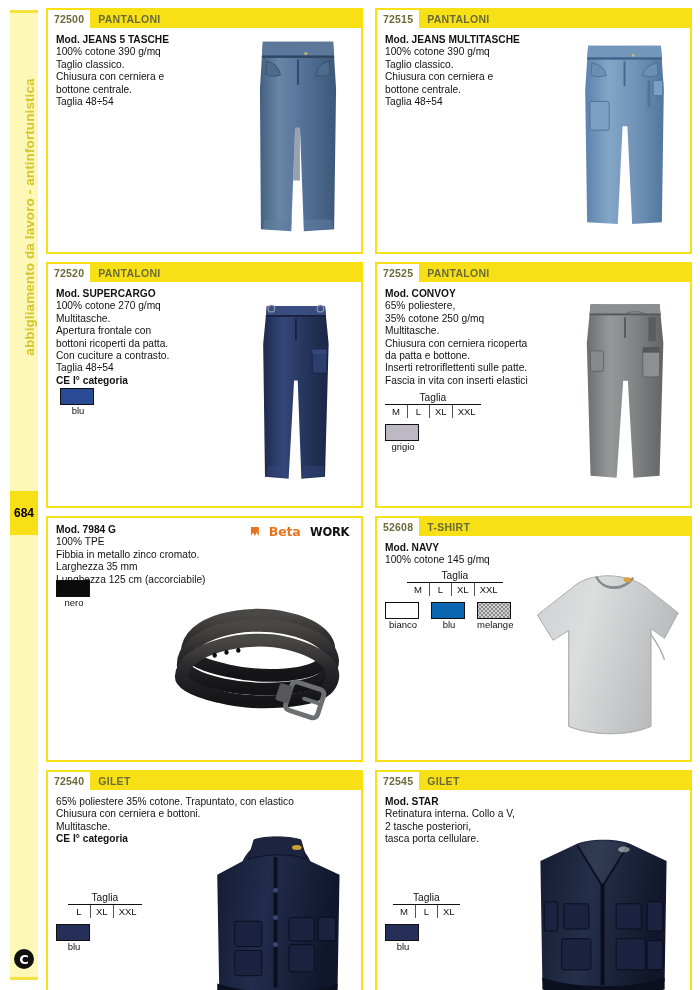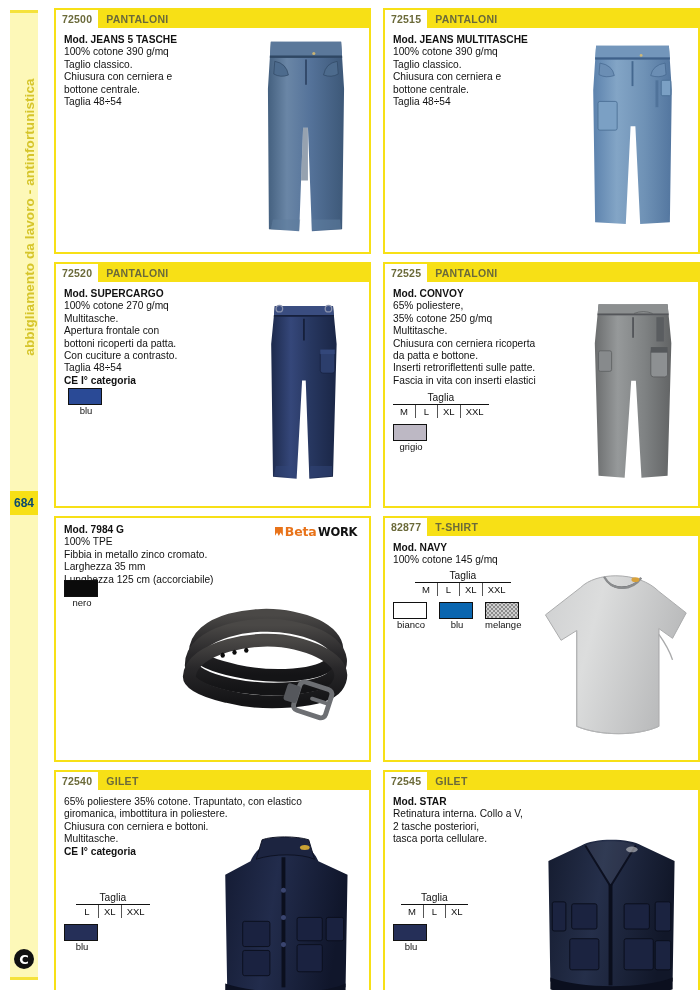--- a/index.html
+++ b/index.html
@@ -44,23 +44,23 @@
     font-weight: bold;
     color: #d6c52b;
     letter-spacing: 0.1px;
     white-space: nowrap;
   }
   #page-number-box {
     position: absolute;
     left: 0;
     top: 478px;
     width: 28px;
-    height: 24px;
+    height: 44px;
     background: #f7e016;
-    color: #0c4a6e;
+    color: #000000;
     font-size: 12px;
     font-weight: bold;
     display: flex;
     align-items: center;
     justify-content: center;
   }
   #corner-logo {
     position: absolute;
     left: 4px;
     bottom: 8px;
@@ -74,21 +74,21 @@
     color: #ffffff;
     font-size: 13px;
     font-weight: bold;
     font-family: "DejaVu Sans", sans-serif;
     line-height: 1;
   }
 
   
   #grid {
     position: absolute;
-    left: 54px;
+    left: 46px;
     top: 8px;
     width: 646px;
     height: 974px;
     display: grid;
     grid-template-columns: 1fr 1fr;
     grid-template-rows: 246px 246px 246px 232px;
     column-gap: 12px;
     row-gap: 8px;
   }
 
@@ -202,21 +202,21 @@
     background-position: 0 0, 2px 2px;
   }
 
   
   .beta-logo {
     position: absolute;
     right: 8px;
     top: 6px;
     display: flex;
     align-items: center;
-    gap: 2px;
+    gap: 10px;
     font-size: 12.5px;
     font-weight: bold;
     font-family: "DejaVu Sans", sans-serif;
   }
   .beta-mark {
     display: inline-block;
     width: 8px;
     height: 9px;
     background: #e8731a;
     clip-path: polygon(0 0, 100% 0, 100% 100%, 72% 62%, 50% 100%, 28% 62%, 0 100%);
@@ -468,21 +468,21 @@
           <div class="swatches" style="left: 8px; top: 62px;">
             <div class="swatch-item">
               <div class="swatch-chip" style="background: rgb(11, 11, 11);"></div>
               <div class="swatch-label">nero</div>
             </div>
           </div>
         </div>
       </div>
       <div class="card">
         <div class="card-header">
-          <div class="card-code">82877</div>
+          <div class="card-code">52608</div>
           <div class="card-category">T-SHIRT</div>
         </div>
         <div class="card-body">
           <div class="photo" style="right: 2px; top: 30px;">
             <svg id="ph-tshirt" viewBox="0 0 180 180" width="176" height="176" xmlns="http://www.w3.org/2000/svg">
     <defs>
       <linearGradient id="gy1" x1="0" y1="0" x2="1" y2="0.3">
         <stop offset="0%" stop-color="#cfd0d1"></stop>
                   <stop offset="40%" stop-color="#dcdddd"></stop>
         <stop offset="100%" stop-color="#b9babb"></stop>
@@ -551,21 +551,20 @@
     <rect x="100" y="120" width="26" height="28" rx="2" fill="#1a2240" stroke="#0b0f1e" stroke-width="1"></rect>
     <rect x="130" y="92" width="18" height="24" rx="2" fill="#1a2240" stroke="#0b0f1e" stroke-width="1"></rect>
     <rect x="44" y="96" width="28" height="26" rx="2" fill="#1a2240" stroke="#0b0f1e" stroke-width="1"></rect>
     <rect x="44" y="126" width="28" height="26" rx="2" fill="#1a2240" stroke="#0b0f1e" stroke-width="1"></rect>
     <path d="M26 160 C60 172 126 172 150 160 L150 172 C120 182 58 182 26 172 Z" fill="#0c1122"></path>
     <ellipse cx="108" cy="20" rx="5" ry="2.6" fill="#c9a234"></ellipse>
   </svg>
           </div>
           <div class="spec wide">
             <span class="spec-line">65% poliestere 35% cotone. Trapuntato, con elastico</span>
-            <span class="spec-line">giromanica, imbottitura in poliestere.</span>
             <span class="spec-line">Chiusura con cerniera e bottoni.</span>
             <span class="spec-line">Multitasche.</span>
             <span class="ce">CE I° categoria</span>
           </div>
           <div class="size-table" style="left: 20px; top: 102px;">
             <div class="size-title">Taglia</div>
             <div class="size-cells">
               <div class="size-cell">L</div>
               <div class="size-cell">XL</div>
               <div class="size-cell">XXL</div>

